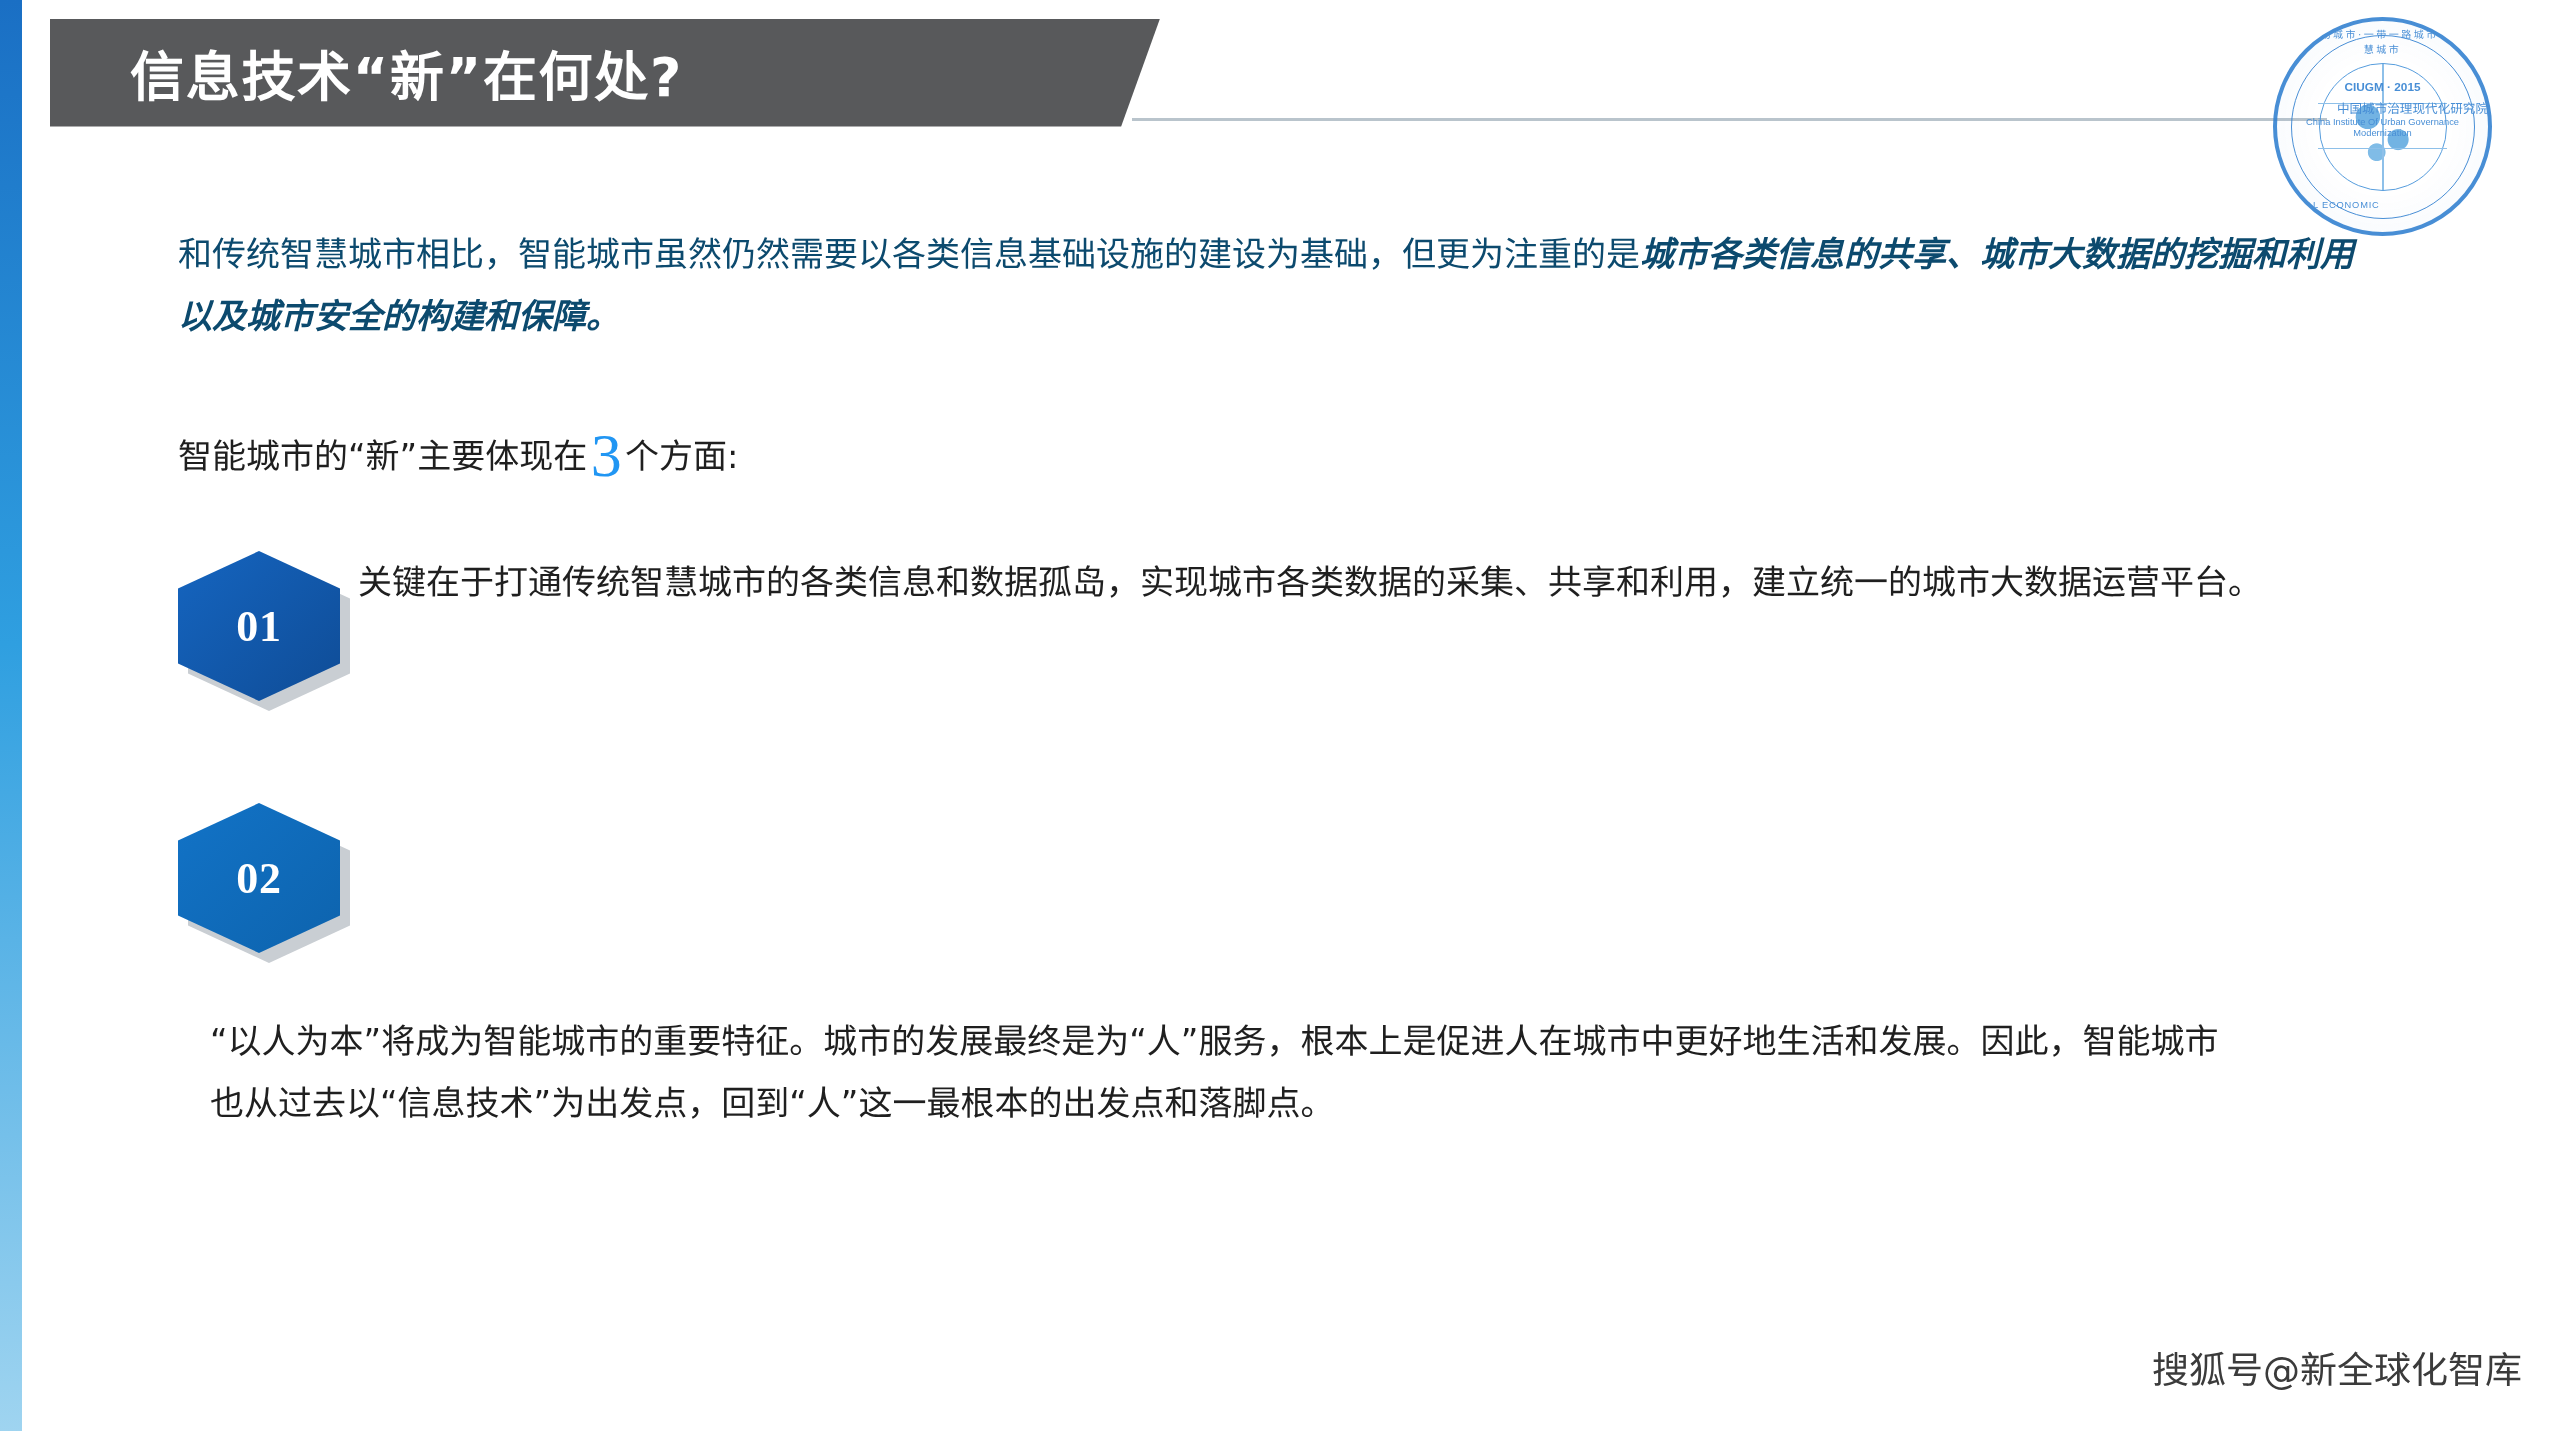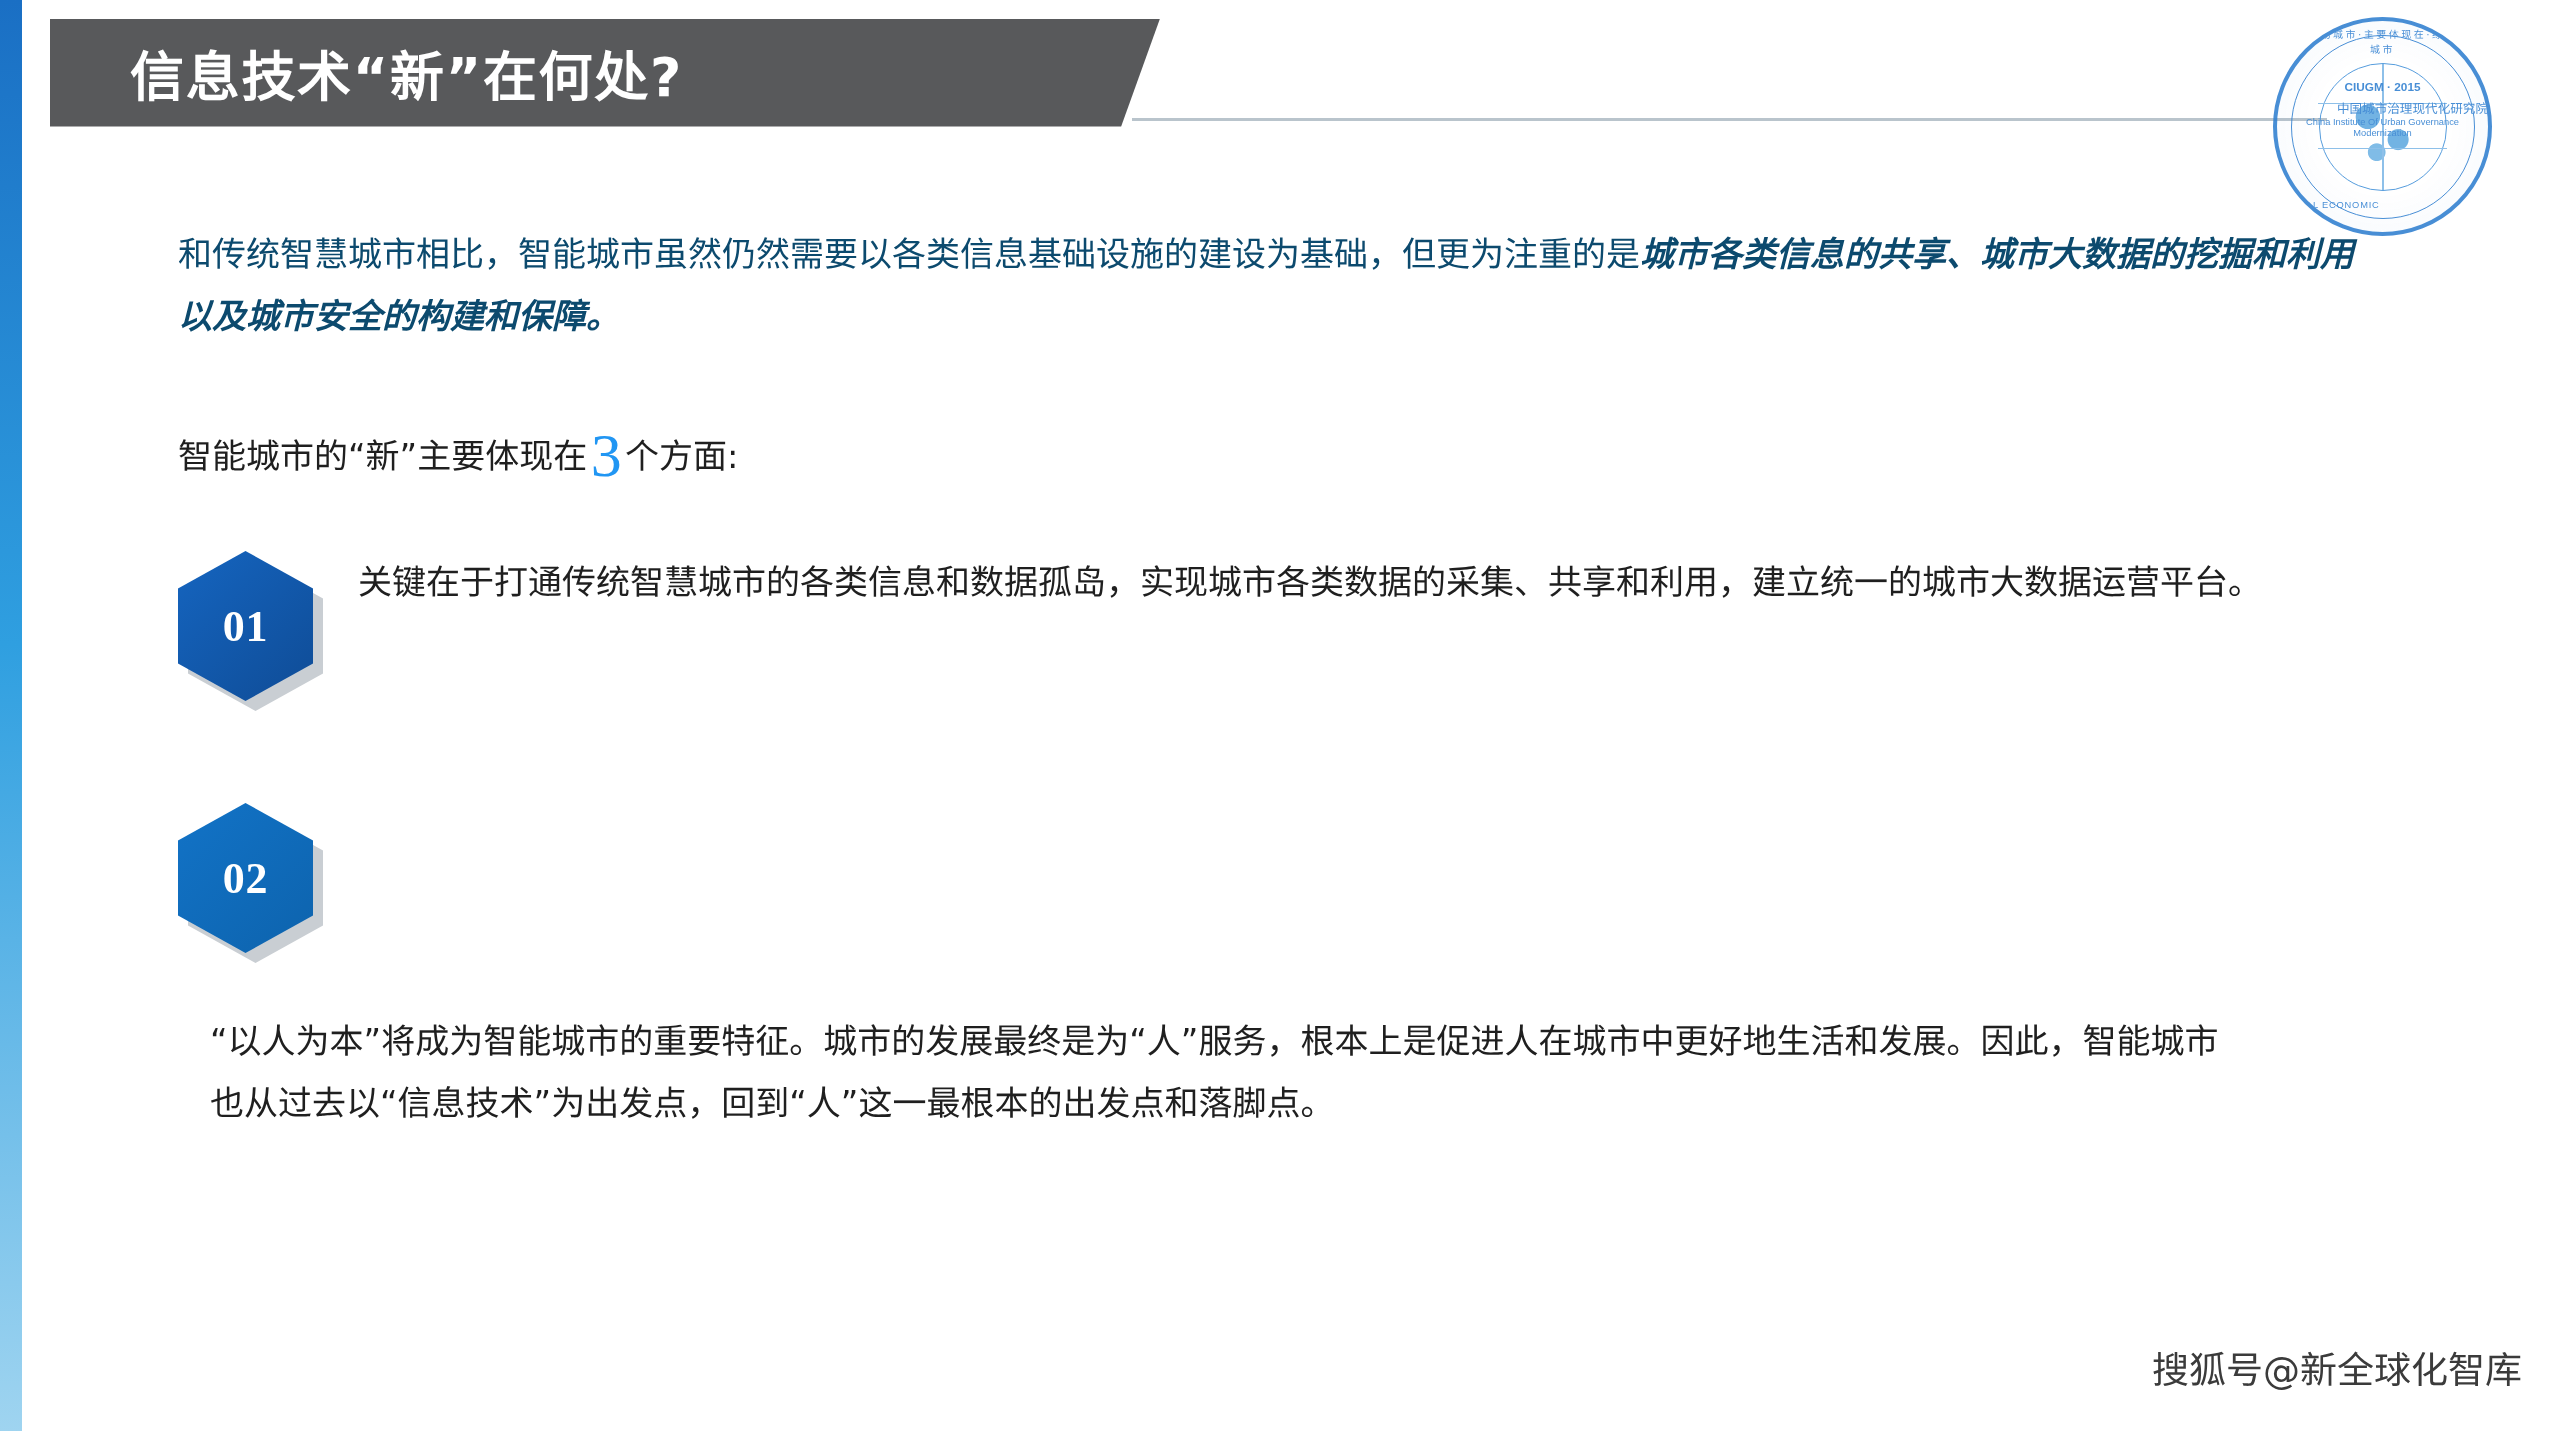--- a/index.html
+++ b/index.html
@@ -202,21 +202,21 @@
   .hexwrap {
     position: relative;
     width: 148px;
     height: 156px;
     flex: 0 0 148px;
   }
   .hex {
     position: absolute;
     left: 0;
     top: 0;
-    width: 135px;
+    width: 162px;
     height: 150px;
     -webkit-clip-path: polygon(50% 0%, 100% 25%, 100% 75%, 50% 100%, 0% 75%, 0% 25%);
     clip-path: polygon(50% 0%, 100% 25%, 100% 75%, 50% 100%, 0% 75%, 0% 25%);
     display: flex;
     align-items: center;
     justify-content: center;
   }
   .hex-shadow {
     left: 10px;
     top: 10px;
@@ -260,21 +260,21 @@
 
 <div class="left-bar"></div>
 
 <div class="header-banner">
   <div class="header-title">信息技术“新”在何处?</div>
 </div>
 <div class="header-rule"></div>
 
 <div class="seal">
   <div class="seal-inner-ring"></div>
-  <div class="seal-arc-text">创新驱动城市·主要体现在·绿色智慧城市</div>
+  <div class="seal-arc-text">创新驱动城市·一带一路城市·绿色智慧城市</div>
   <div class="seal-globe"></div>
   <div class="seal-text-mid">CIUGM · 2015</div>
   <div class="seal-text-cn">中国城市治理现代化研究院</div>
   <div class="seal-text-en">China Institute Of Urban Governance Modernization</div>
   <div class="seal-text-bottom">GLOBAL ECONOMIC</div>
 </div>
 
 <div class="intro">
   <span>和传统智慧城市相比，智能城市虽然仍然需要以各类信息基础设施的建设为基础，但更为注重的是</span><span class="emph">城市各类信息的共享、城市大数据的挖掘和利用以及城市安全的构建和保障。</span>
 </div>

